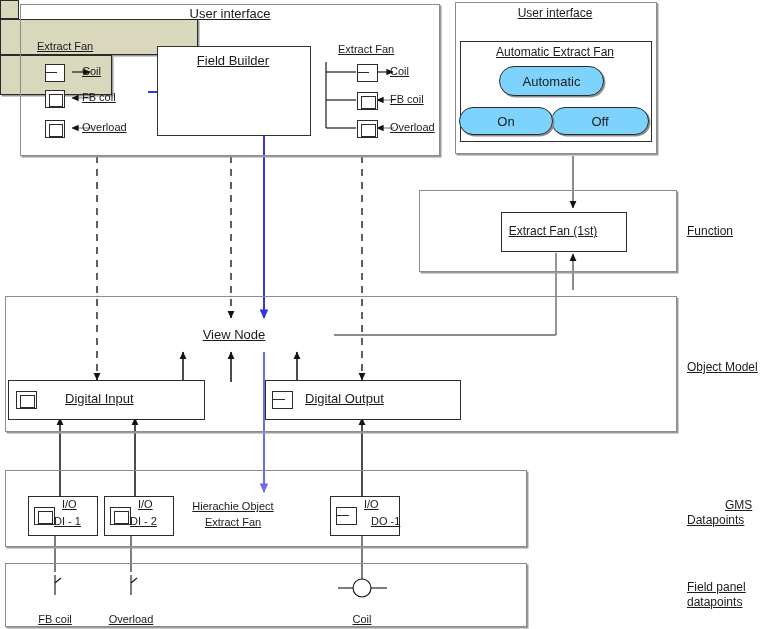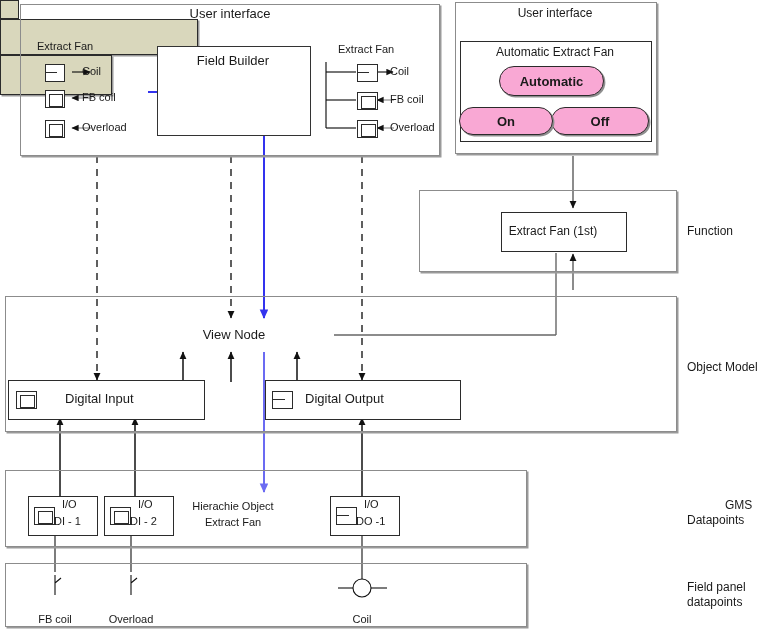--- a/index.html
+++ b/index.html
@@ -2,41 +2,41 @@
 <html><head>
 <meta charset="utf-8">
 <style>
   html,body{margin:0;padding:0;background:#ffffff;}
   body{width:766px;height:629px;position:relative;
        font-family:"Liberation Sans","DejaVu Sans",sans-serif;
        color:#1a1a1a;overflow:hidden;}
   #stage{position:absolute;left:0;top:0;width:766px;height:629px;}
   svg.layer{position:absolute;left:0;top:0;width:766px;height:629px;pointer-events:none;}
 
-  .lbl{position:absolute;white-space:nowrap;line-height:1.22;}
+  .lbl{position:absolute;white-space:nowrap;line-height:1.22;text-decoration:underline;}
   .c{text-align:center;}
 
   
   .panel{position:absolute;background:transparent;
          border:1px solid #8c8c8c;box-shadow:1.5px 1.5px 0 0 #9a9a9a;}
   .box{position:absolute;background:#ffffff;border:1px solid #2b2b2b;}
   .box.thick{border:1.6px solid #333333;}
 
   
   .t13{font-size:13px;}
   .t12{font-size:12px;}
   .t11{font-size:11px;}
 
   
   .khaki{background:#d9d7bc;border:1px solid #2b2b2b;box-shadow:1.5px 1.5px 0 0 #9a9a9a;}
 
   
-  .pill{position:absolute;background:#f9a8d4;border:1.4px solid #2b2b2b;
+  .pill{position:absolute;background:#7dd3fc;border:1.4px solid #2b2b2b;
         border-radius:999px;display:flex;align-items:center;justify-content:center;
-        box-shadow:1.4px 1.4px 0 0 #8f8f8f;font-weight:bold;}
+        box-shadow:1.4px 1.4px 0 0 #8f8f8f;font-weight:normal;}
 
   
   .glyph{position:absolute;border:1px solid #2b2b2b;background:#ffffff;}
 </style>
 </head>
 <body>
 
 <div id="stage">
 
   <svg class="layer" viewBox="0 0 766 629">
@@ -208,21 +208,21 @@
 
   <div class="khaki" style="left:178px;top:496px;width:110px;height:38px;box-shadow:1.5px 1.5px 0 0 #9a9a9a;"></div>
   <div class="lbl c t11" style="left:178px;top:500px;width:110px;">Hierachie Object</div>
   <div class="lbl c t11" style="left:178px;top:516px;width:110px;">Extract Fan</div>
 
   <div class="box" style="left:330px;top:496px;width:68px;height:38px;"></div>
   <div class="glyph" style="left:336px;top:507px;width:19px;height:16px;">
     <div style="position:absolute;left:0;top:7px;width:12px;height:1px;background:#2b2b2b;"></div>
   </div>
   <div class="lbl t11" style="left:364px;top:498px;">I/O</div>
-  <div class="lbl t11" style="left:356px;top:515px;text-align:right;">DO -1</div>
+  <div class="lbl t11" style="left:371px;top:515px;text-align:right;">DO -1</div>
 
   <div class="lbl t12" style="left:687px;top:498px;margin-left:38px;">GMS</div>
   <div class="lbl t12" style="left:687px;top:513px;">Datapoints</div>
 
   <div class="panel" style="left:5px;top:563px;width:520px;height:62px;"></div>
 
   <div class="lbl c t11" style="left:15px;top:613px;width:80px;">FB coil</div>
   <div class="lbl c t11" style="left:91px;top:613px;width:80px;">Overload</div>
   <div class="lbl c t11" style="left:322px;top:613px;width:80px;">Coil</div>
 

